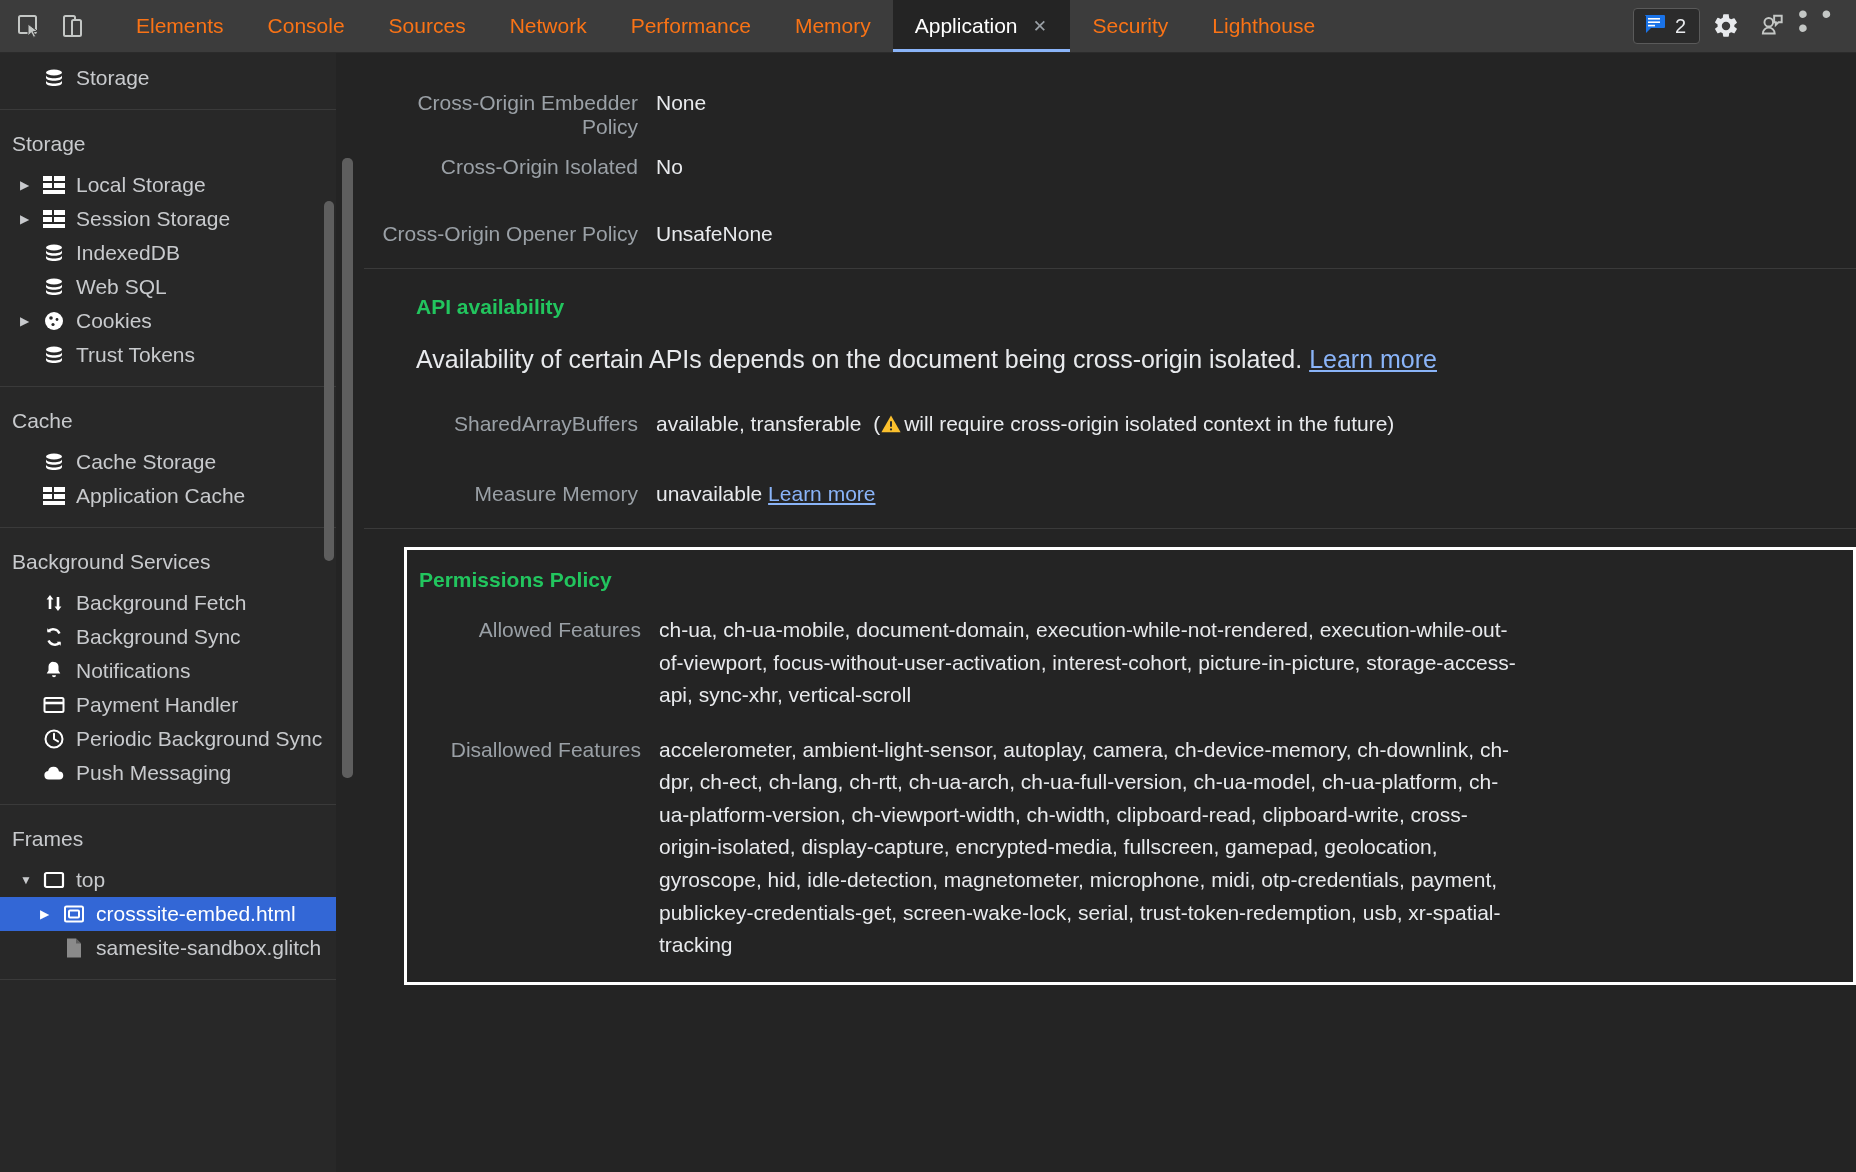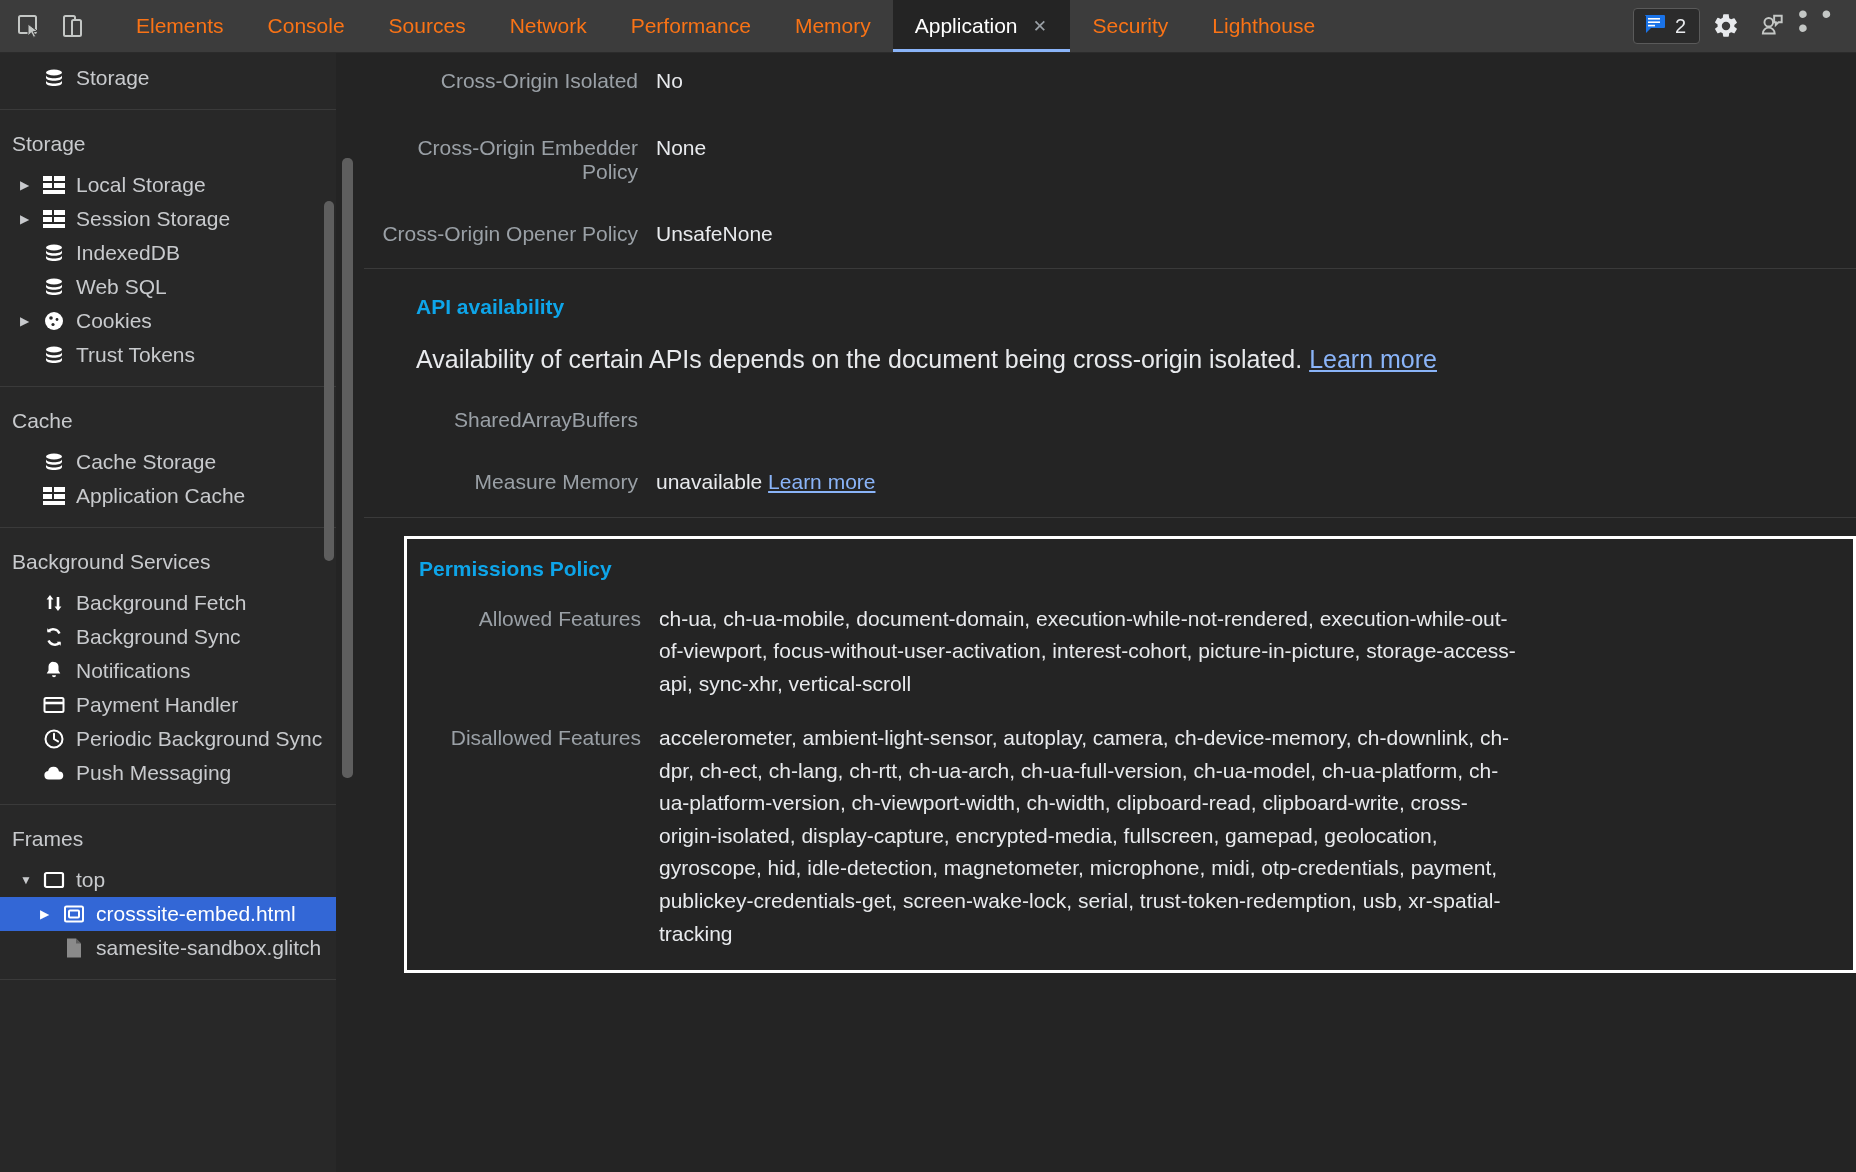--- a/index.html
+++ b/index.html
@@ -108,21 +108,21 @@
   .main-scrollbar {
     position: absolute; left: 6px; top: 105px;
     width: 11px; height: 620px;
     background: #5e5e5e; border-radius: 5px;
   }
   .main { flex: 1; min-width: 0; overflow: hidden; background: #242424; }
 
   .sect { border-bottom: 1px solid #3a3a3a; padding: 0 0 18px 0; }
   .sect.no-border { border-bottom: none; }
   .sect-head {
-    font-size: 21px; font-weight: bold; color: #0ea5e9;
+    font-size: 21px; font-weight: bold; color: #22c55e;
     padding: 26px 0 0 52px;
   }
   .sect-desc {
     font-size: 25px; color: #e8eaed;
     padding: 26px 0 4px 52px;
   }
 
   .row { display: flex; align-items: baseline; padding: 16px 0 0 0; }
   .row .lbl {
     width: 292px; min-width: 292px; text-align: right;
@@ -469,42 +469,49 @@
   </div>
 
   <div class="main-wrap">
     <div class="main-gutter">
       <div class="main-scrollbar"></div>
     </div>
 
     <div class="main">
 
       <div class="sect" style="padding-top:0;">
+        <div class="row" style="padding-top:34px;">
+          <div class="lbl">Cross-Origin Embedder Policy</div>
+          <div class="val">None</div>
+        </div>
         <div class="row" style="padding-top:12px;">
           <div class="lbl">Cross-Origin Isolated</div>
           <div class="val">No</div>
-        </div>
-        <div class="row" style="padding-top:34px;">
-          <div class="lbl">Cross-Origin Embedder Policy</div>
-          <div class="val">None</div>
         </div>
         <div class="row" style="padding-top:34px;">
           <div class="lbl">Cross-Origin Opener Policy</div>
           <div class="val">UnsafeNone</div>
         </div>
       </div>
 
       <div class="sect">
         <div class="sect-head">API availability</div>
         <div class="sect-desc">
           <span>Availability of certain APIs depends on the document being cross-origin isolated. </span><a class="link" href="#">Learn more</a>
         </div>
 
         <div class="row" style="padding-top:30px;">
           <div class="lbl">SharedArrayBuffers</div>
+          <div class="val">
+            <span>available, transferable</span>&nbsp;&nbsp;<span>(</span><span class="warn-ico"><svg width="22" height="20" viewBox="0 0 22 20">
+                  <path d="M11 1.6l9.6 16.6H1.4z" fill="#fbc02d"></path>
+                  <rect x="10" y="7" width="2" height="6" rx="1" fill="#2b2b2b"></rect>
+                  <circle cx="11" cy="15.4" r="1.1" fill="#2b2b2b"></circle>
+                </svg></span><span>will require cross-origin isolated context in the future)</span>
+          </div>
         </div>
 
         <div class="row" style="padding-top:34px;">
           <div class="lbl">Measure Memory</div>
           <div class="val">
             <span>unavailable </span><a class="link" href="#">Learn more</a>
           </div>
         </div>
       </div>
 

